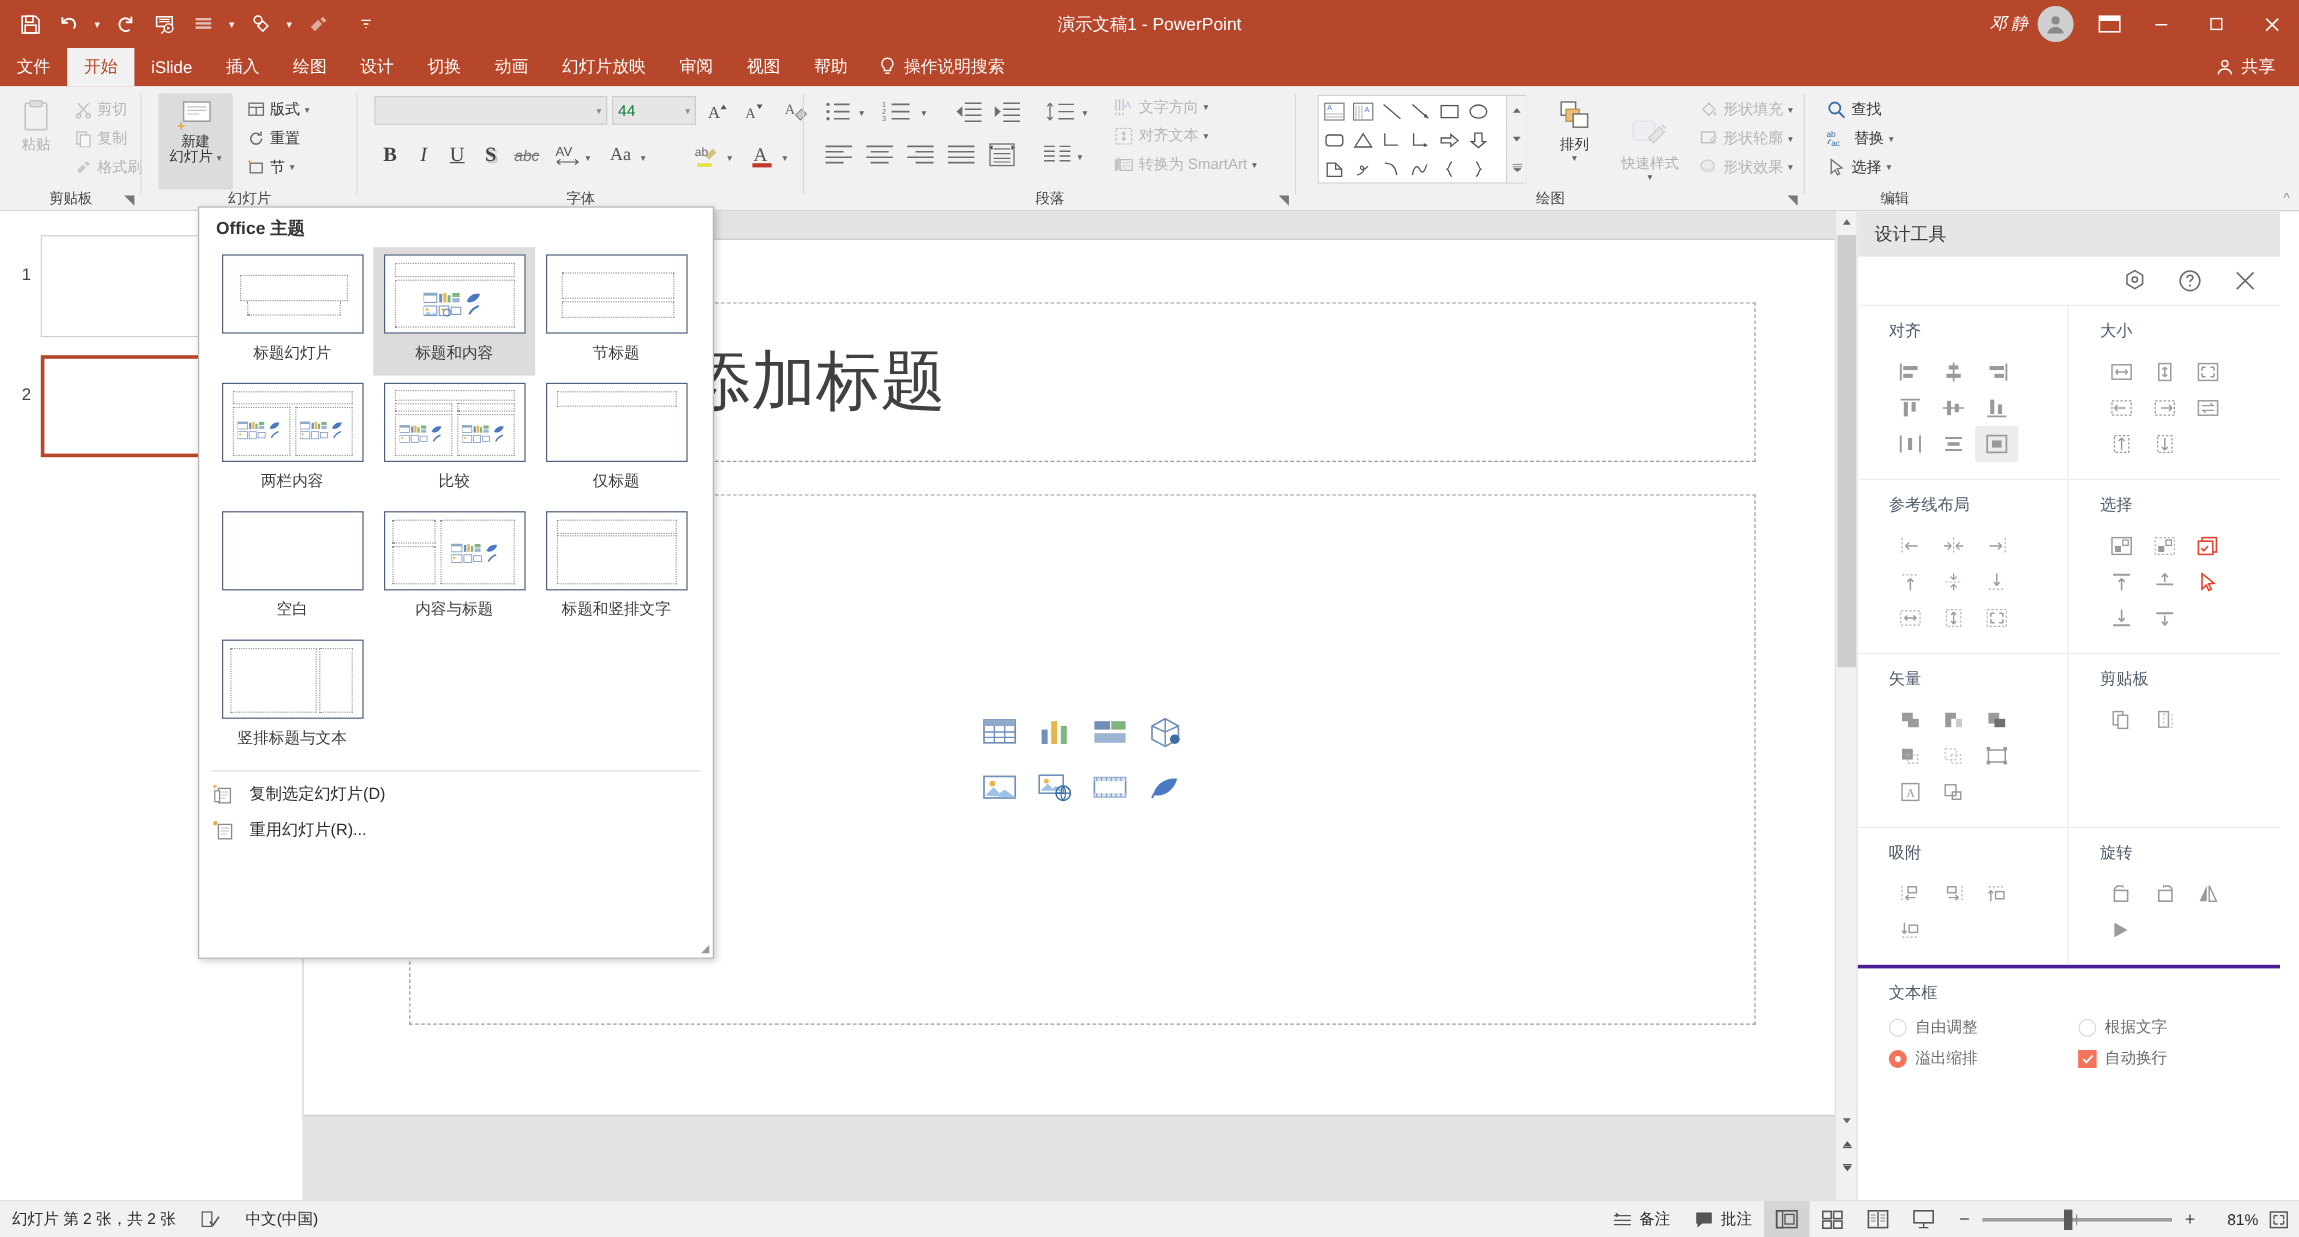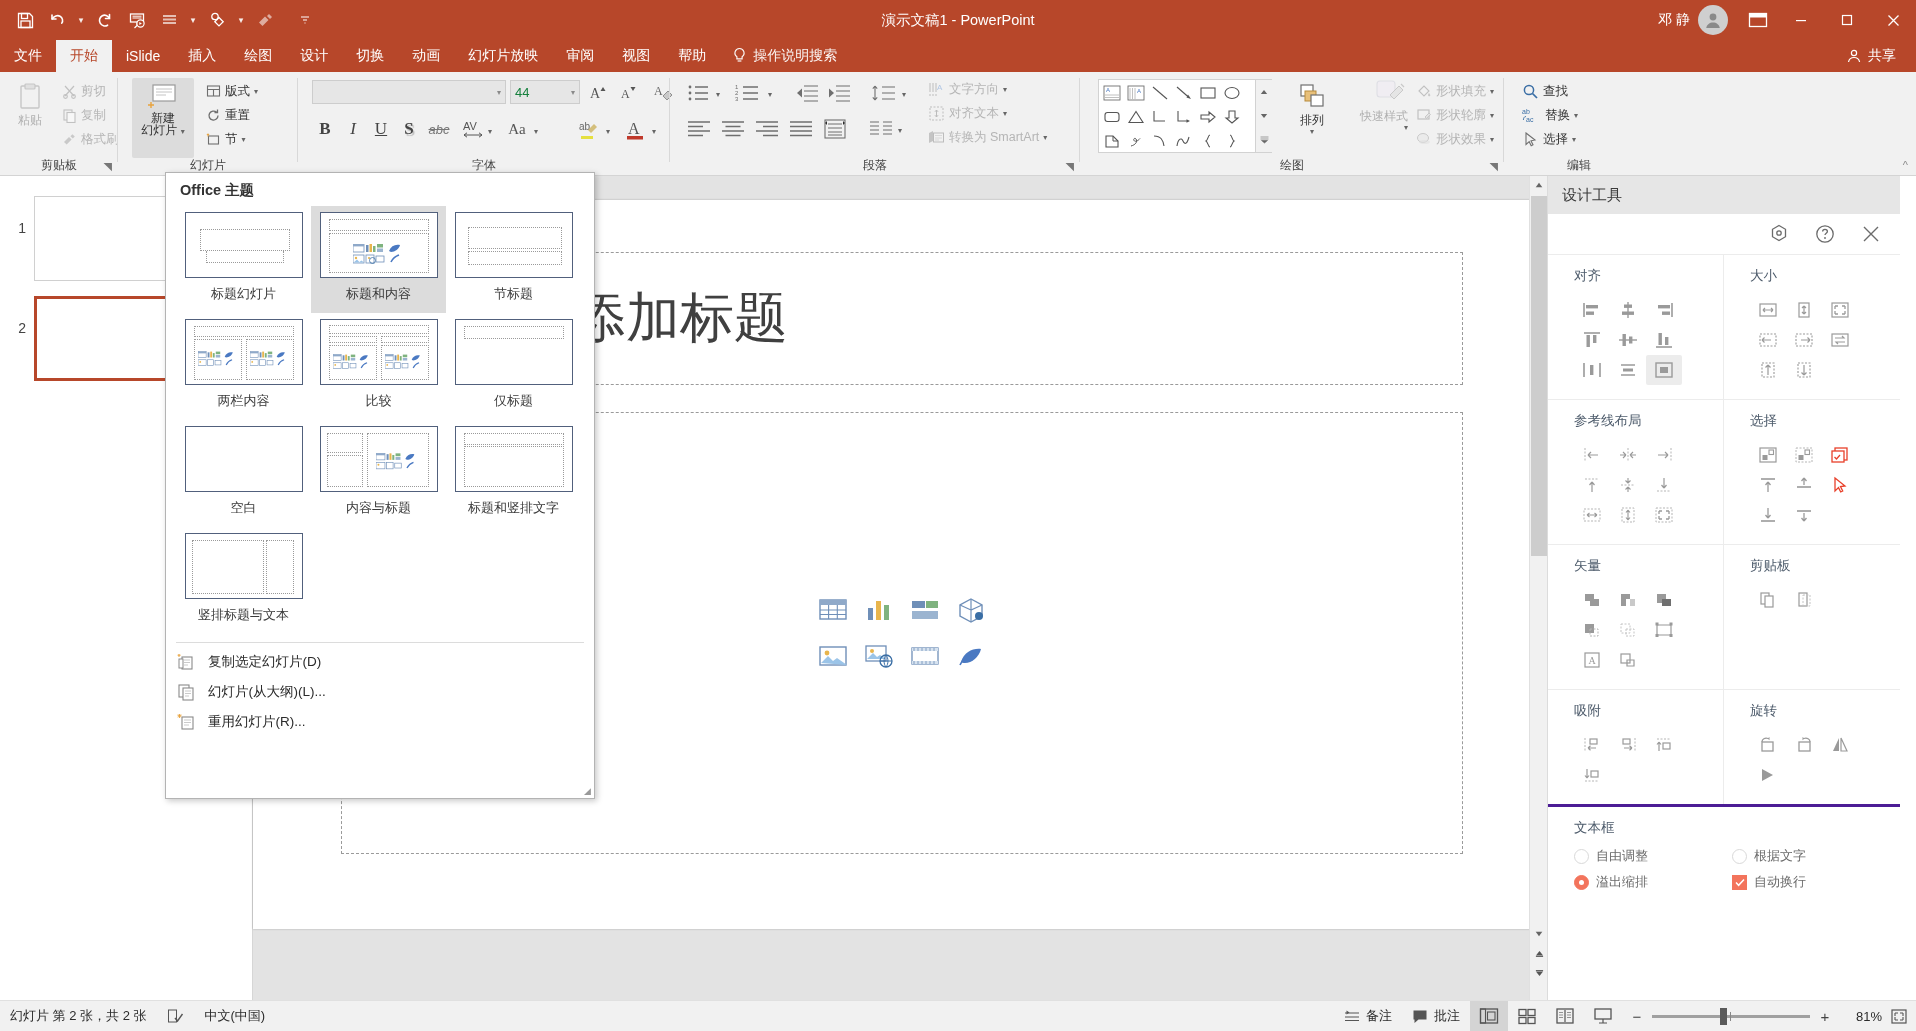--- a/index.html
+++ b/index.html
@@ -23,21 +23,21 @@
   }
   .qat-caret { width: 14px; height: 30px; display:flex; align-items:center; justify-content:center; font-size: 9px; cursor:pointer; opacity:.9;}
   .qat-sep { width: 6px; }
   .title-text {
     position: absolute; left: 0; top: 0; width: 1916px; height: 40px;
     display: flex; align-items: center; justify-content: center;
     font-size: 14.5px; pointer-events: none;
   }
   .titleright { position: absolute; right: 0; top: 0; height: 40px; display:flex; align-items:center; }
   .user-block { display:flex; align-items:center; gap:8px; padding: 0 10px; cursor:pointer; }
-  .user-name { font-size: 14px; }
+  .user-name { font-size: 14px; font-style: italic; }
   .avatar {
     width: 30px; height: 30px; border-radius: 50%;
     background: #cfcfcf; display:flex; align-items:center; justify-content:center;
   }
   .winbtn { width: 46px; height: 40px; display:flex; align-items:center; justify-content:center; cursor:pointer; }
   .ribbon-display { width: 40px; height: 40px; display:flex; align-items:center; justify-content:center; cursor:pointer;}
 
   
   .tabbar {
     position: absolute; top: 40px; left: 0; width: 1916px; height: 32px;
@@ -720,21 +720,21 @@
       </div>
       <div class="btn-big" style="left:204px; top:6px; width:56px; height:80px;">
         <svg width="32" height="30" viewBox="0 0 32 30">
             <rect x="5" y="3" width="12" height="11" fill="#fff" stroke="#6f6f6f" stroke-width="1.2"></rect>
             <rect x="9" y="9" width="11" height="10" fill="#e8c07a" stroke="#b88b3c" stroke-width="1"></rect>
             <rect x="15" y="13" width="12" height="11" fill="#fff" stroke="#6f6f6f" stroke-width="1.2"></rect>
           </svg>
         <span class="lbl">排列</span>
         <span class="caret" style="margin-top:0;">▾</span>
       </div>
-      <div class="btn-big disabled" style="left:262px; top:2px; width:66px; height:80px;align-items:flex-end;">
+      <div class="btn-big disabled" style="left:262px; top:22px; width:66px; height:80px;">
         <svg width="34" height="30" viewBox="0 0 34 30" opacity=".45">
             <rect x="3" y="3" width="18" height="16" rx="3" fill="#efeaf4" stroke="#c9c9d6" stroke-width="1.1"></rect>
             <path d="M16 17l9-9 4 4-9 9z" fill="#d8d8d8" stroke="#9a9a9a" stroke-width="1"></path>
             <path d="M27 6l3 3" stroke="#9a9a9a" stroke-width="1.2"></path>
           </svg>
         <span class="lbl">快速样式</span>
         <span class="caret" style="margin-top:0;">▾</span>
       </div>
       <div class="btn-small disabled" style="left:332px; top:8px;">
         <svg width="16" height="16" viewBox="0 0 16 16" opacity=".45">
@@ -1534,30 +1534,20 @@
             <path d="M8 8h6M8 10.5h6M8 13h4" stroke="#c4c4c4" stroke-width=".9"></path>
             <rect x="3" y="7" width="4" height="9" fill="#fff" stroke="#8a8a8a" stroke-width="1"></rect>
             <path d="M3 2v3M1.6 3.2h3" stroke="#e8a33d" stroke-width="1"></path>
           </svg>
       </span>
       <span class="t">复制选定幻灯片(D)</span>
     </div>
     <div class="dd-menu-item">
       <span>
         <svg width="20" height="20" viewBox="0 0 20 20">
-            <rect x="3" y="3" width="10" height="12" fill="#fff" stroke="#8a8a8a" stroke-width="1.1"></rect>
-            <rect x="7" y="6" width="10" height="12" fill="#fff" stroke="#8a8a8a" stroke-width="1.1"></rect>
-            <path d="M9 9h6M9 11.5h6M9 14h4" stroke="#c4c4c4" stroke-width=".9"></path>
-          </svg>
-      </span>
-      <span class="t">幻灯片(从大纲)(L)...</span>
-    </div>
-    <div class="dd-menu-item">
-      <span>
-        <svg width="20" height="20" viewBox="0 0 20 20">
             <rect x="6" y="5" width="11" height="12" fill="#fff" stroke="#8a8a8a" stroke-width="1.1"></rect>
             <path d="M8 8h7M8 10.5h7M8 13h5" stroke="#c4c4c4" stroke-width=".9"></path>
             <path d="M3.5 2v4M1.5 3.8h4M2 2.4l3 3M5 2.4l-3 3" stroke="#e8a33d" stroke-width=".9"></path>
           </svg>
       </span>
       <span class="t">重用幻灯片(R)...</span>
     </div>
     <div class="dd-grip">◢</div>
   </div>
 

